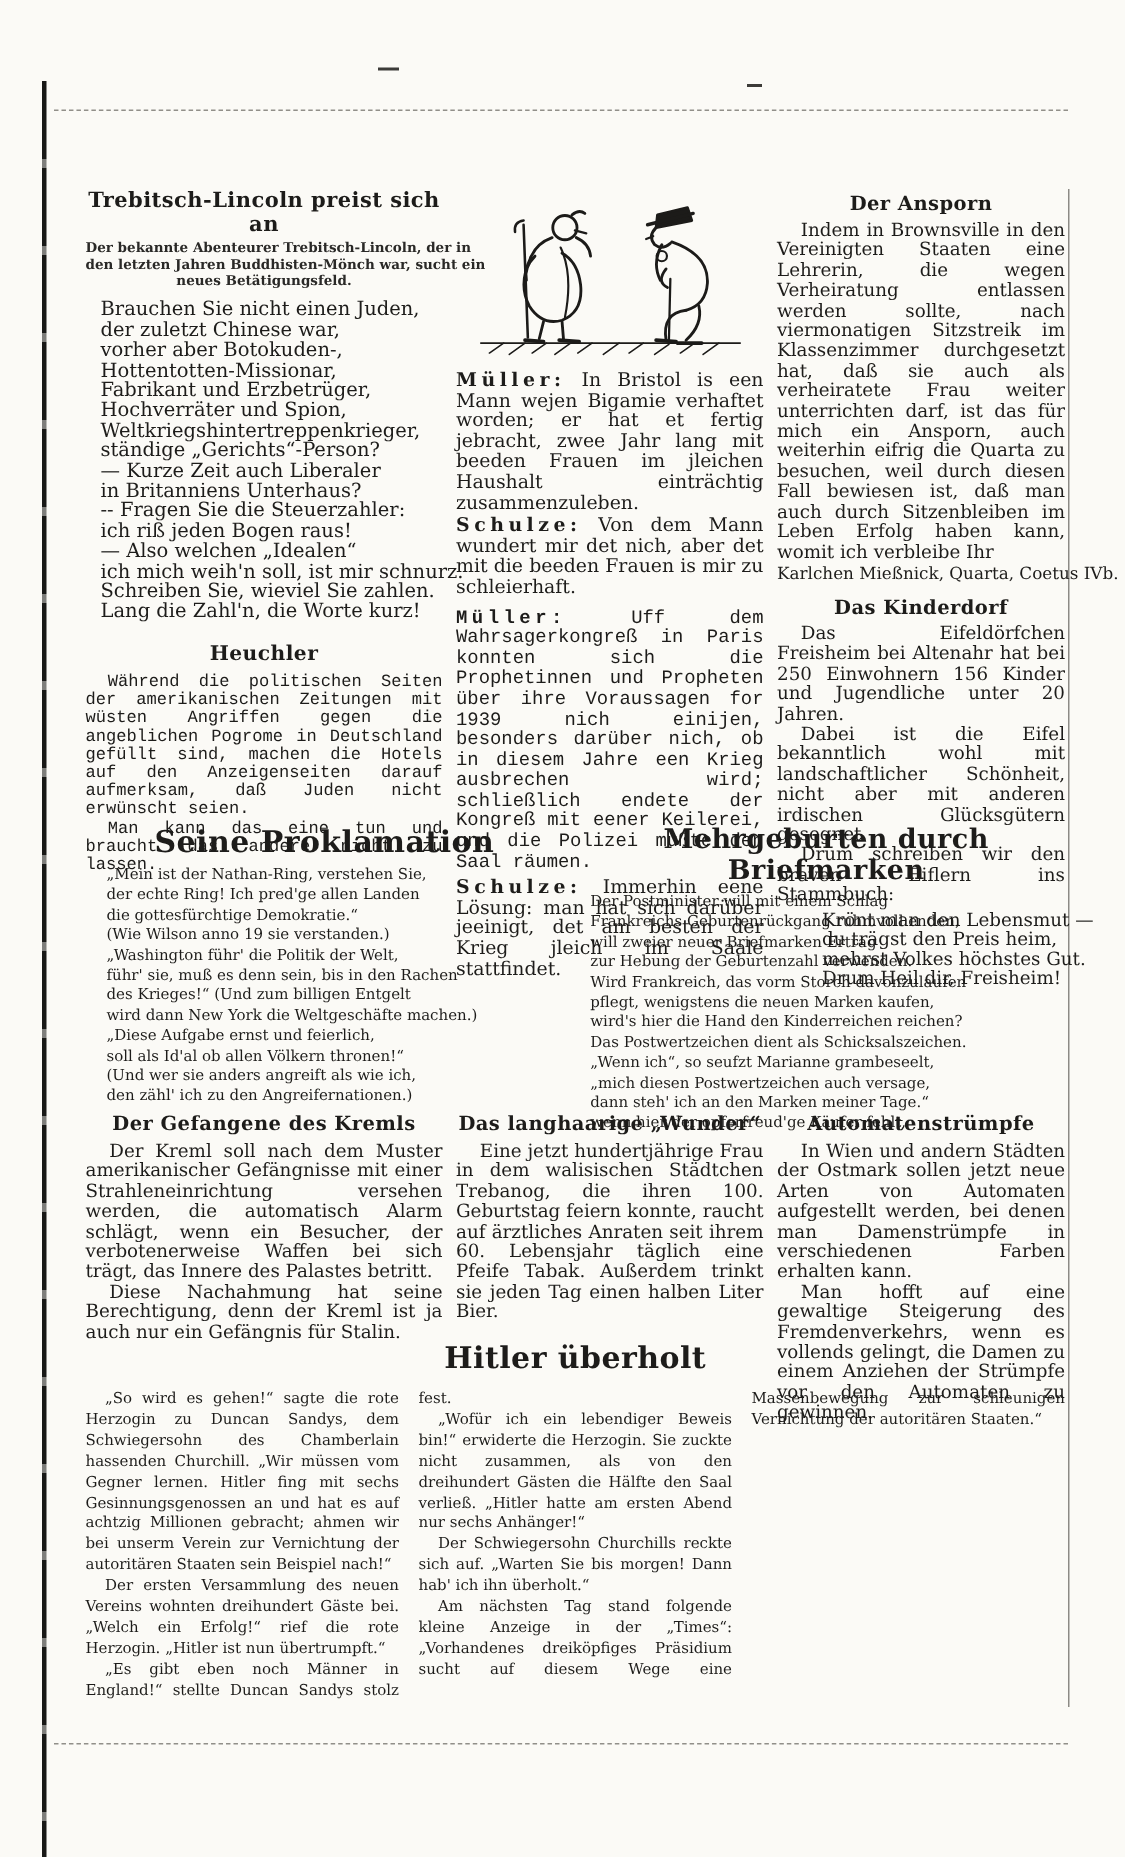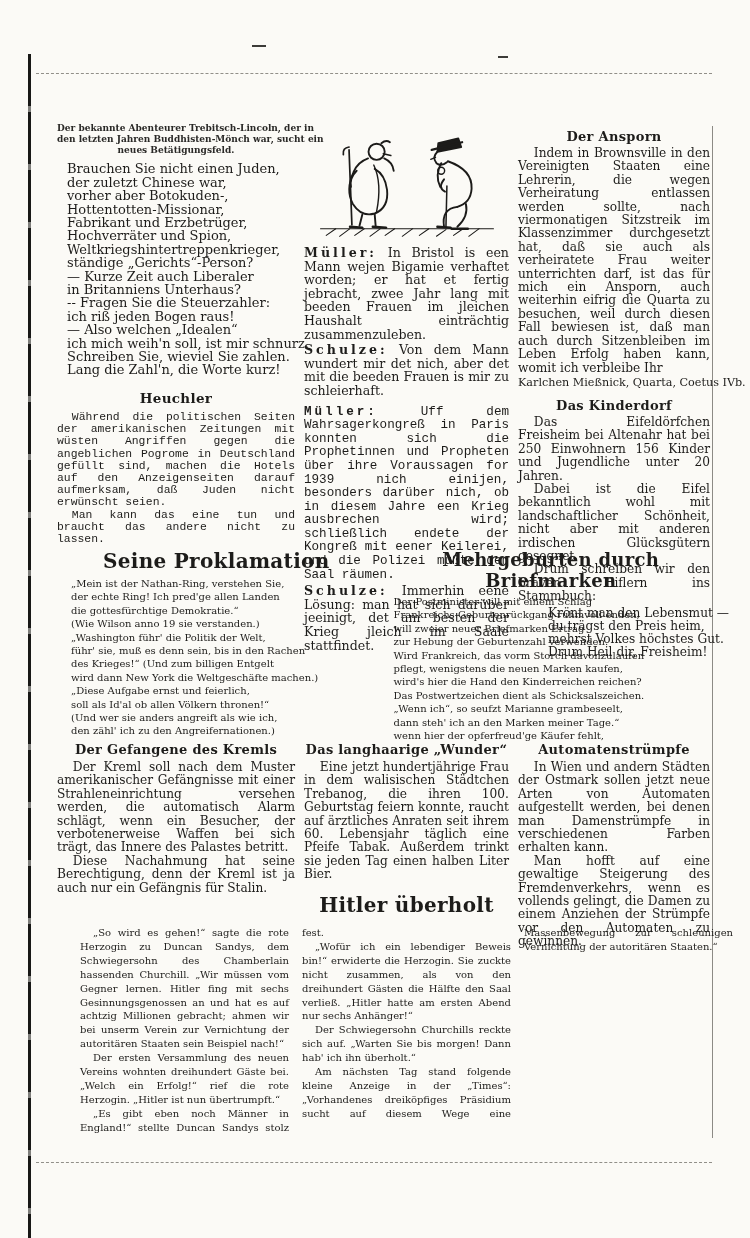--- a/index.html
+++ b/index.html
@@ -58,21 +58,21 @@
   .poem-title-large{font-size:20px;}
   .poem-title-mid{font-size:18px;}
   .poem-block{margin-top:4px;font-size:10px;line-height:13.4px;}
   .poem-left{padding-left:14px;}
   .poem-right{padding-left:2px;}
   
   #shorts-section{top:742px;}
   .short-title{font-size:13px;}
   .short-body{font-size:12.2px;line-height:13.4px;margin-top:4px;}
   
-  #hitler-section{top:893px;margin-left:23px;}
+  #hitler-section{top:893px;}
   .hitler-title{font-size:20px;}
   .hitler-body{
     margin-top:9px;height:220px;
     column-count:3;column-gap:13px;column-fill:auto;
     font-size:10px;line-height:13.9px;
   }
   svg .ink{stroke:#1c1b19;fill:none;stroke-linecap:round;stroke-linejoin:round;}
 </style>
 </head>
 <body>
@@ -80,20 +80,21 @@
 <div class="fold-line"></div>
 <div class="edge-line-right"></div>
 <div class="rule-dashed rule-top"></div>
 <div class="rule-dashed rule-bottom"></div>
 <div class="tick tick-1"></div>
 <div class="tick tick-2"></div>
 
 <div id="top-section" class="section cols-3">
 
   <div>
+    <div class="article-title trebitsch-title">Trebitsch-Lincoln preist sich an</div>
     <div class="subtitle">
         <div class="subtitle-line">Der bekannte Abenteurer Trebitsch-Lincoln, der in</div>
         <div class="subtitle-line">den letzten Jahren Buddhisten-Mönch war, sucht ein</div>
         <div class="subtitle-line">neues Betätigungsfeld.</div>
       </div>
     <div class="poem-large">
         <div class="line">Brauchen Sie nicht einen Juden,</div>
         <div class="line">der zuletzt Chinese war,</div>
         <div class="line">vorher aber Botokuden-,</div>
         <div class="line">Hottentotten-Missionar,</div>
@@ -204,20 +205,21 @@
     <div class="poem-block poem-right">
         <div class="line">Der Postminister will mit einem Schlag</div>
         <div class="line">Frankreichs Geburtenrückgang ruhmvoll enden,</div>
         <div class="line">will zweier neuer Briefmarken Ertrag</div>
         <div class="line">zur Hebung der Geburtenzahl verwenden.</div>
         <div class="line">Wird Frankreich, das vorm Storch davonzulaufen</div>
         <div class="line">pflegt, wenigstens die neuen Marken kaufen,</div>
         <div class="line">wird's hier die Hand den Kinderreichen reichen?</div>
         <div class="line">Das Postwertzeichen dient als Schicksalszeichen.</div>
         <div class="line">„Wenn ich“, so seufzt Marianne grambeseelt,</div>
+        <div class="line">„mich diesen Postwertzeichen auch versage,</div>
         <div class="line">dann steh' ich an den Marken meiner Tage.“</div>
         <div class="line">wenn hier der opferfreud'ge Käufer fehlt,</div>
       </div>
   </div>
 </div>
 
 <div id="shorts-section" class="section cols-3">
   <div>
     <div class="article-title short-title">Der Gefangene des Kremls</div>
     <div class="short-body">

